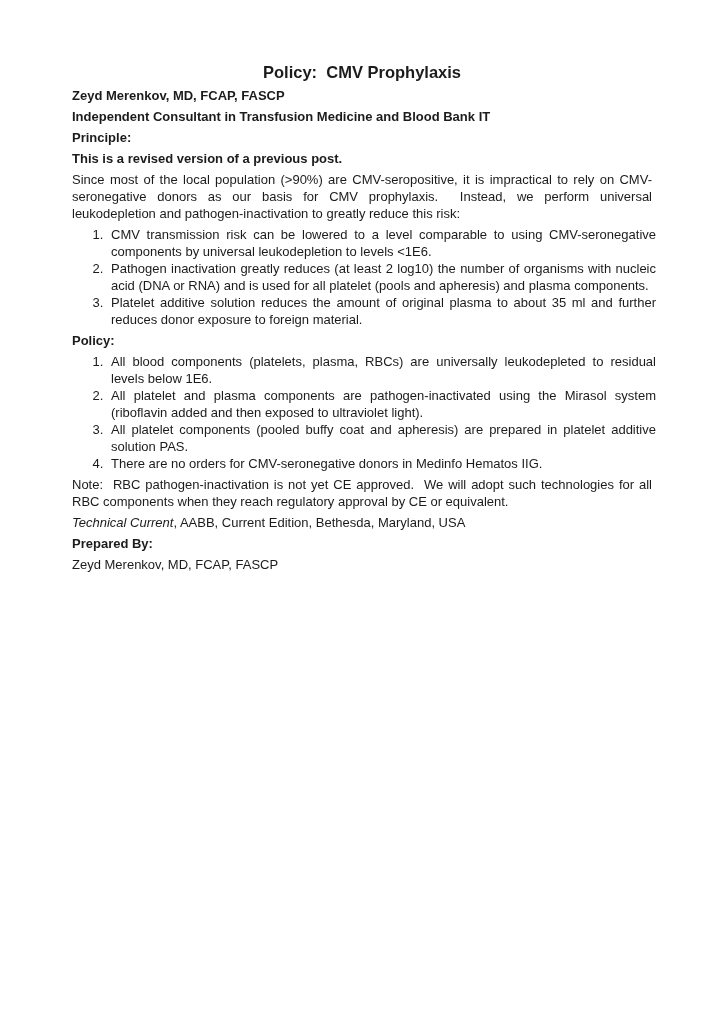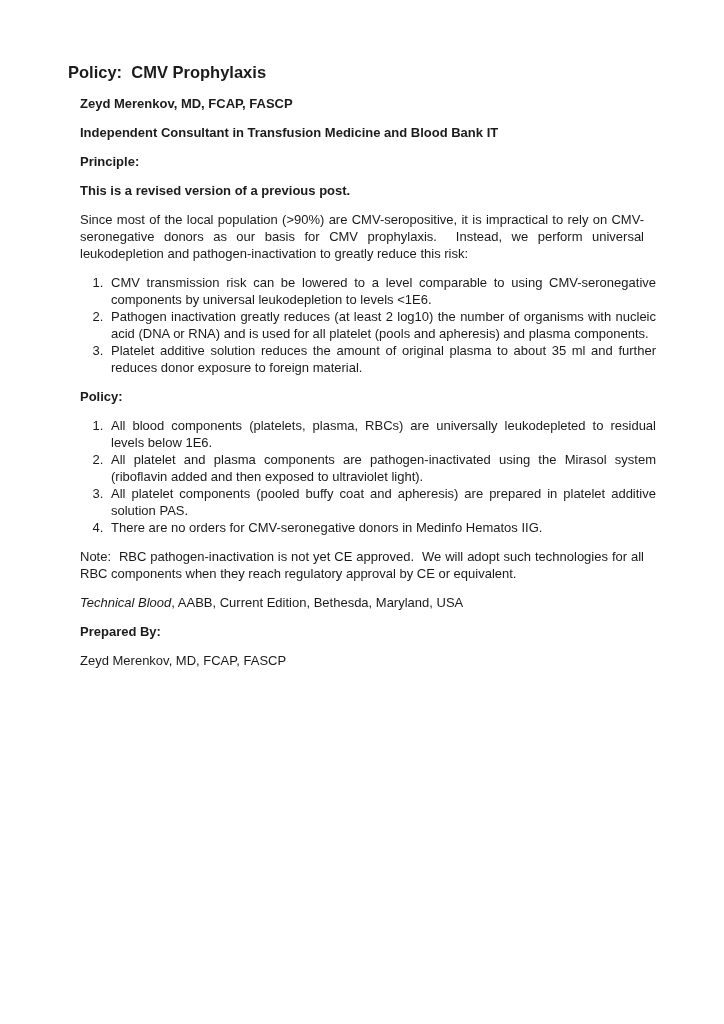--- a/index.html
+++ b/index.html
@@ -10,26 +10,27 @@
     box-sizing: border-box;
     margin: 0 auto;
     background: #ffffff;
     padding: 61px 68px 0 68px;
     font-family: "Liberation Sans", sans-serif;
     font-size: 13px;
     line-height: 17px;
     color: #1b1b1b;
     overflow: hidden;
   }
-  .page p { margin: 12px; }
+  .page p { margin: 4px; }
   .title {
     margin: 0;
     font-size: 16.5px;
     line-height: 22px;
     font-weight: bold;
+    text-align: center;
   }
   .bold { font-weight: bold; }
   .italic { font-style: italic; }
   .just { text-align: justify; }
   .gap1 { margin-top: 17px; }
   .gap3 { margin-top: 50px; }
   ol.num-list {
     margin: 0;
     padding-left: 39px;
     list-style: decimal;
@@ -61,18 +62,18 @@
   <p class="bold gap1">Policy:</p>
   <ol class="num-list">
     <li>All blood components (platelets, plasma, RBCs) are universally leukodepleted to residual levels below 1E6.</li>
     <li>All platelet and plasma components are pathogen-inactivated using the Mirasol system (riboflavin added and then exposed to ultraviolet light).</li>
     <li>All platelet components (pooled buffy coat and apheresis) are prepared in platelet additive solution PAS.</li>
     <li>There are no orders for CMV-seronegative donors in Medinfo Hematos IIG.</li>
   </ol>
 
   <p class="just gap1">Note:&nbsp; RBC pathogen-inactivation is not yet CE approved.&nbsp; We will adopt such technologies for all RBC components when they reach regulatory approval by CE or equivalent.</p>
 
-  <p class="just"><span class="italic">Technical Blood</span><span>, AABB, Current Edition, Bethesda, Maryland, USA</span></p>
+  <p class="just"><span class="italic">Technical Current</span><span>, AABB, Current Edition, Bethesda, Maryland, USA</span></p>
 
   <p class="bold gap3">Prepared By:</p>
   <p>Zeyd Merenkov, MD, FCAP, FASCP</p>
 
 </div>
 
 </body></html>

